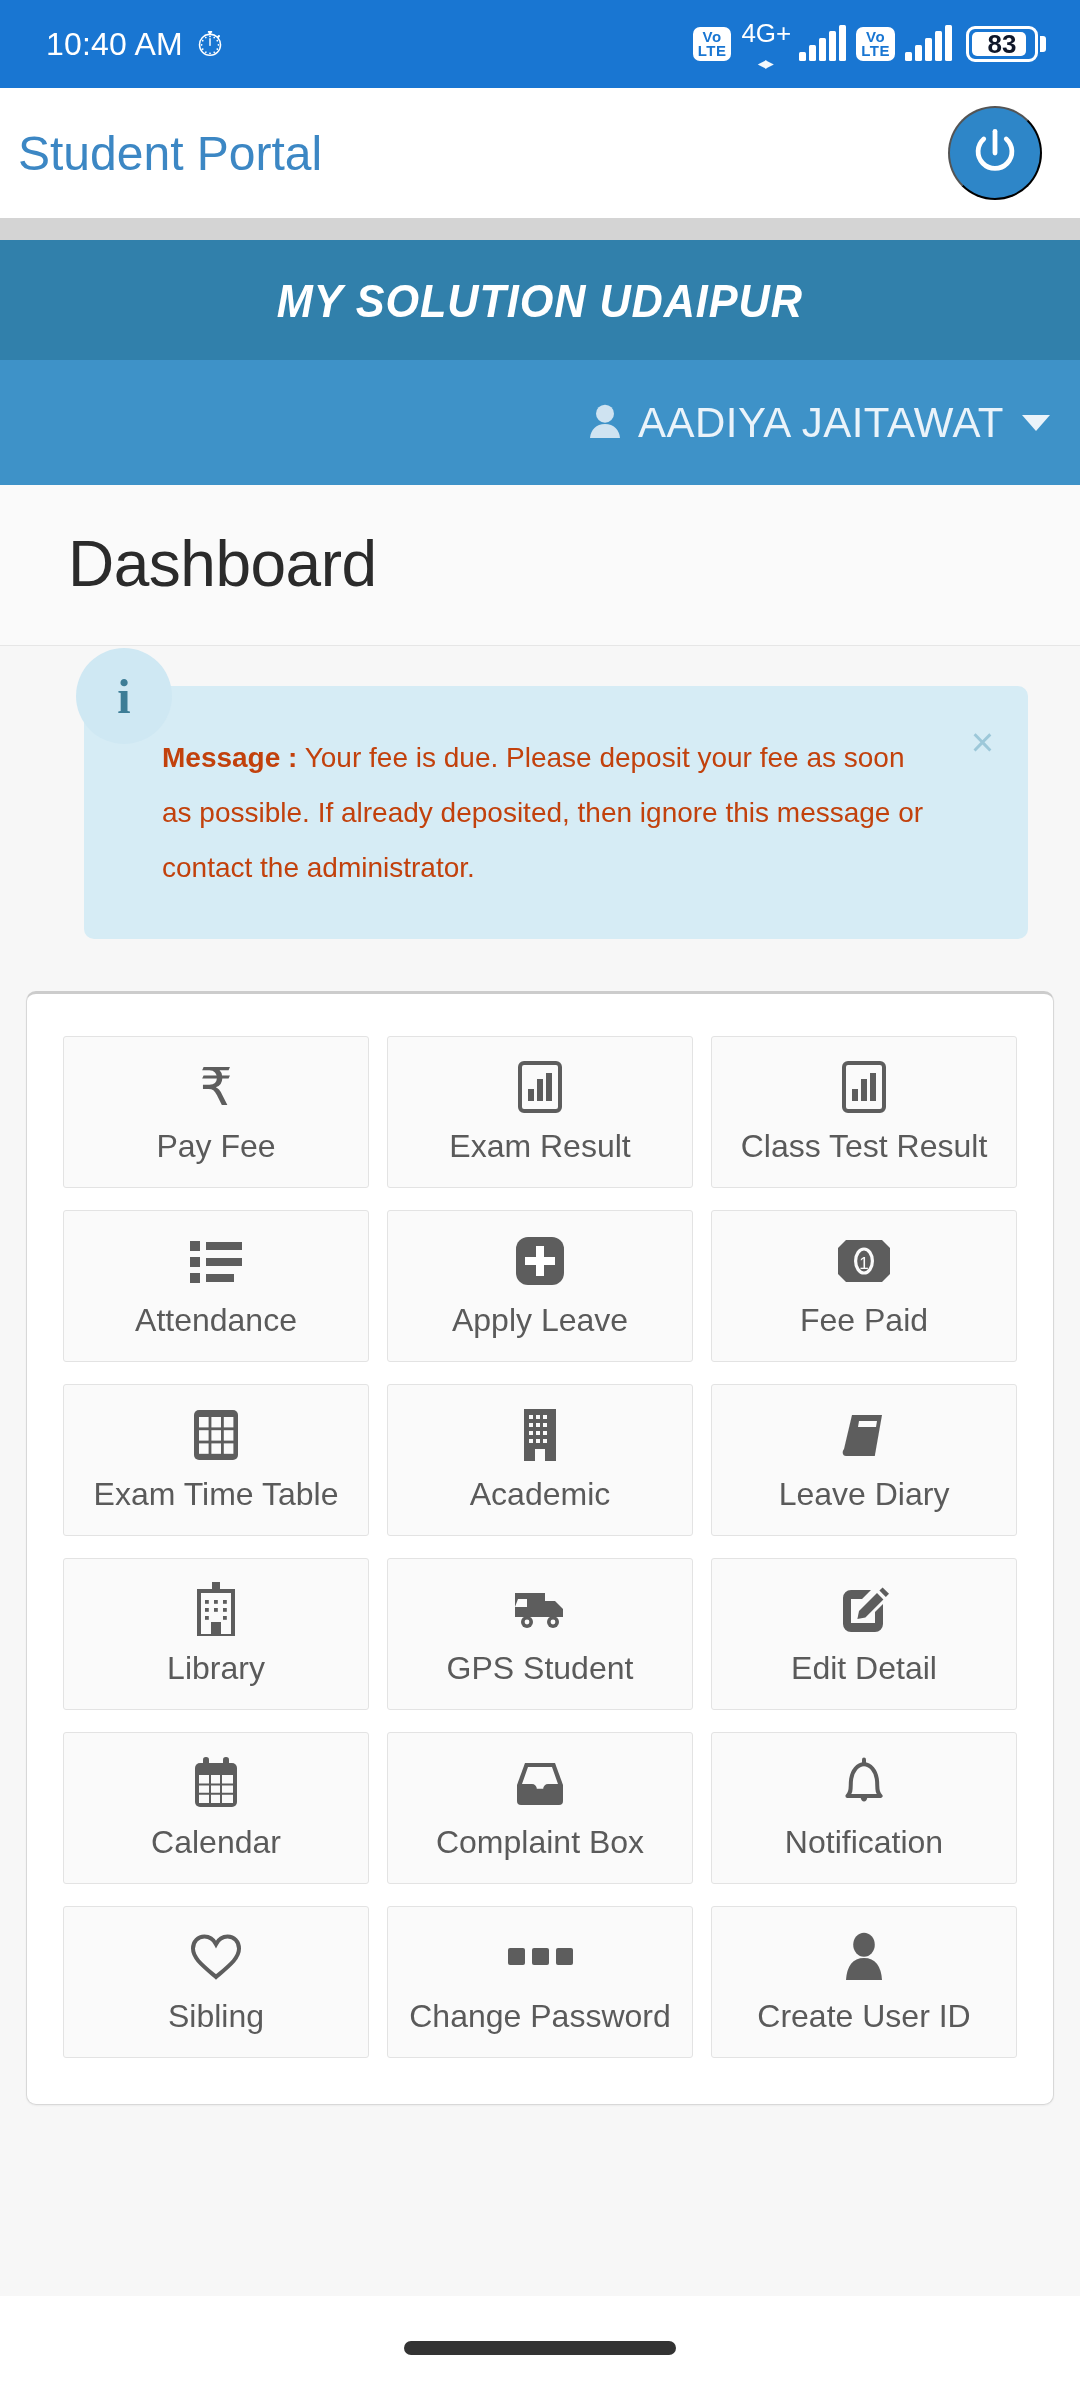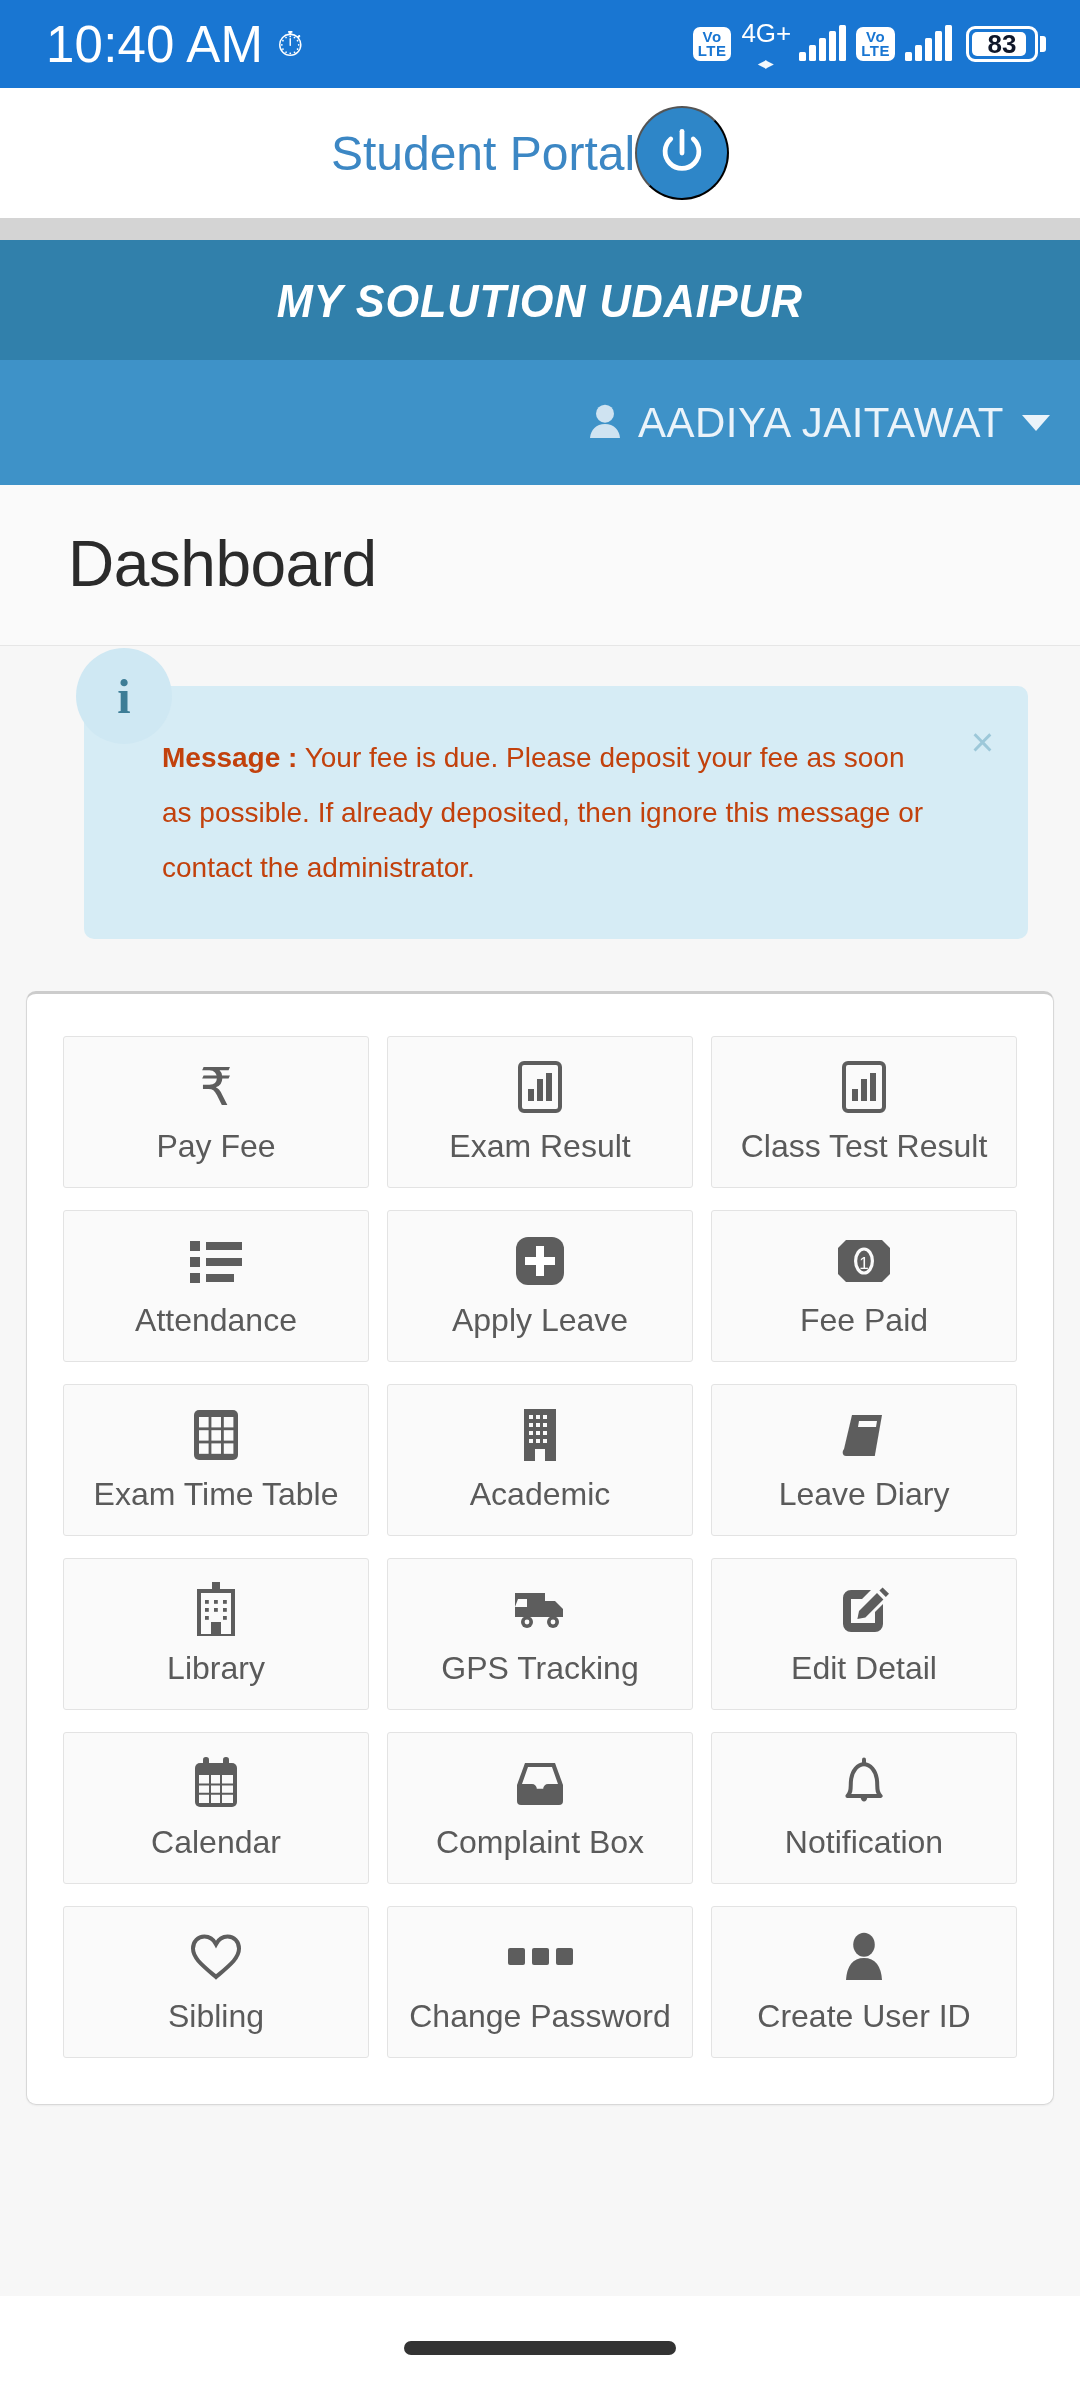--- a/index.html
+++ b/index.html
@@ -11,21 +11,21 @@
   }
   #screen { position:relative; width:1080px; height:2400px; display:flex; flex-direction:column; }
 
   
   .statusbar {
     height:88px; background:#1976d2; color:#fff;
     display:flex; align-items:center; justify-content:space-between;
     padding:0 34px 0 46px; flex:0 0 auto;
   }
   .sb-left { display:flex; align-items:center; gap:14px; }
-  .sb-time { font-size:51px; letter-spacing:.2px; font-family:"Liberation Sans", sans-serif; }
+  .sb-time { font-size:32px; letter-spacing:.2px; font-family:"Liberation Sans", sans-serif; }
   .sb-alarm { font-size:34px; line-height:1; }
   .sb-right { display:flex; align-items:center; gap:10px; }
   .volte {
     background:#fff; color:#1976d2; border-radius:7px;
     font-size:15px; font-weight:bold; line-height:14px;
     padding:3px 5px; text-align:center; letter-spacing:.5px;
   }
   .netlabel { font-size:26px; margin-right:-2px; }
   .net-group { display:flex; flex-direction:column; align-items:center; justify-content:center; gap:8px; }
   .arrows { font-size:17px; line-height:14px; letter-spacing:-1px; opacity:.95; }
@@ -40,21 +40,21 @@
     font-size:26px; font-weight:bold; color:#0f172a; background:transparent;
     position:relative;
   }
   .batt-fill { position:absolute; left:3px; top:3px; bottom:3px; right:9px; background:#fff; border-radius:5px; }
   .batt-num { position:relative; z-index:2; }
   .batt-cap { width:6px; height:16px; background:#fff; border-radius:0 3px 3px 0; }
 
   
   .appbar {
     background:#fff; height:130px; flex:0 0 auto;
-    display:flex; align-items:center; justify-content:center;
+    display:flex; align-items:center; justify-content:space-between;
     padding:0 38px 0 18px;
   }
   .app-title { color:#3c87c4; font-size:48px; font-weight:normal; }
   .power-btn {
     width:94px; height:94px; border-radius:50%;
     background:#2e86c8; display:flex; align-items:center; justify-content:center;
   }
   .power-glyph { width:52px; height:52px; }
 
   .gray-strip { height:22px; background:#d4d4d4; flex:0 0 auto; }
@@ -370,21 +370,21 @@
               <svg width="54" height="44" viewBox="0 0 27 22">
                   <path d="M1 3 h15 v12 h-15z" fill="#5d5d5d"></path>
                   <path d="M16 7 h5 l4 4 v4 h-9z" fill="#5d5d5d"></path>
                   <path d="M2.5 6 h4.5 v4 h-6 z" fill="#fafafa"></path>
                   <circle cx="7" cy="17.5" r="3" fill="#5d5d5d"></circle>
                   <circle cx="7" cy="17.5" r="1.2" fill="#fafafa"></circle>
                   <circle cx="20" cy="17.5" r="3" fill="#5d5d5d"></circle>
                   <circle cx="20" cy="17.5" r="1.2" fill="#fafafa"></circle>
                 </svg>
             </span>
-            <span class="tile-label">GPS Tracking</span>
+            <span class="tile-label">GPS Student</span>
           </div>
 
           <div class="tile">
             <span class="tile-ico">
               <svg width="50" height="50" viewBox="0 0 25 25">
                   <path d="M2 7 a4 4 0 0 1 4 -4 h10 l-4.5 4.5 h-5.5 v12 h12 v-5.5 l4 -4 v10 a4 4 0 0 1 -4 4 h-12 a4 4 0 0 1 -4 -4z" fill="#5d5d5d"></path>
                   <path d="M10 13.5 l9 -9 l3.2 3.2 l-9 9 l-4 0.8z" fill="#5d5d5d"></path>
                   <path d="M20.2 3.3 l1.6 -1.6 l3.2 3.2 l-1.6 1.6z" fill="#5d5d5d"></path>
                 </svg>
             </span>

